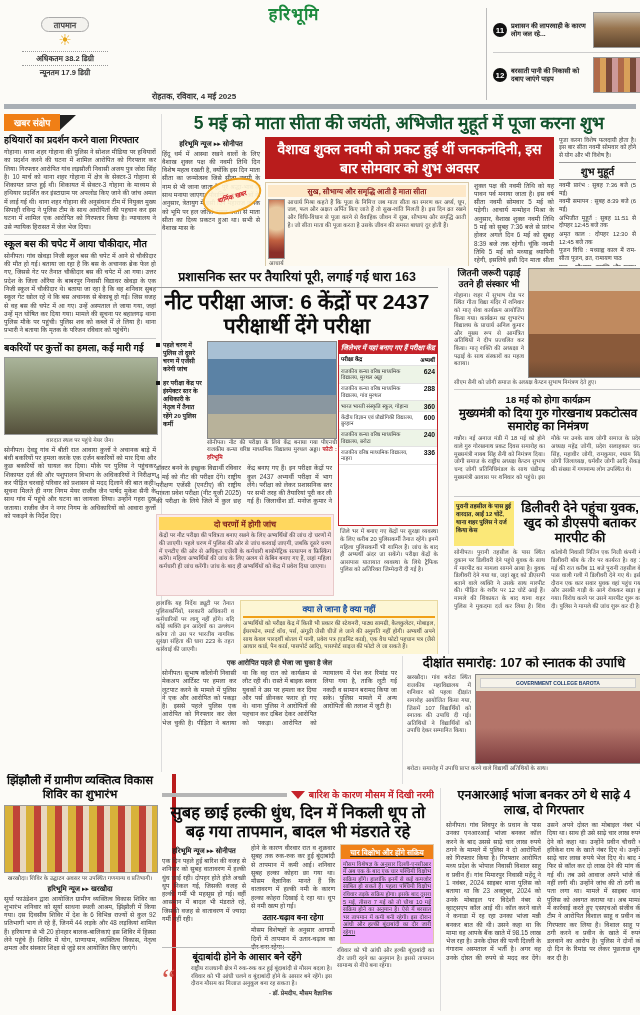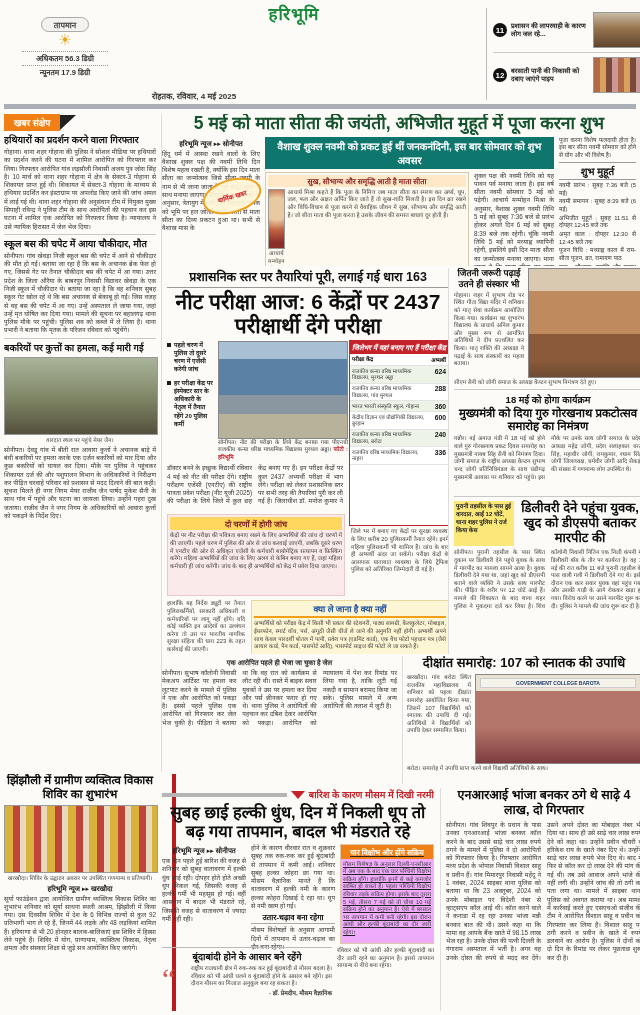--- a/index.html
+++ b/index.html
@@ -42,34 +42,34 @@
   .sb-cap{font-size:5.8px;color:#444;text-align:center;margin-bottom:2px;}
   
   .sita{left:162px;top:114px;width:474px;height:152px;}
   .sita-hl{font-size:17.5px;font-weight:bold;line-height:1.12;text-align:center;color:#14532d;max-height:42px;}
   .sita-row{display:flex;gap:5px;margin-top:3px;height:104px;}
   .sita-c1{flex:0 0 98px;position:relative;}
   .stamp{position:absolute;left:40px;top:42px;width:56px;height:30px;border:2px solid #f0a018;border-radius:50%;
          background:rgba(255,244,214,.92);color:#d2232a;font-size:6.5px;font-weight:bold;display:flex;
          align-items:center;justify-content:center;transform:rotate(-16deg);text-align:center;}
   .sita-mid{flex:0 0 288px;}
-  .band{background:#0f766e;color:#fff;font-size:10px;font-weight:bold;text-align:center;padding:2px 2px;}
+  .band{background:#b91c1c;color:#fff;font-size:14px;font-weight:bold;text-align:center;padding:2px 2px;}
   .midrow{display:flex;gap:5px;margin-top:3px;}
   .sita-box{flex:0 0 198px;border:1px solid #d8c9a8;background:#fdf9ef;padding:2px;}
   .sita-box-title{background:#fde8c8;color:#8a1f1f;font-size:7.4px;font-weight:bold;text-align:center;padding:1px 0;margin-bottom:2px;}
   .sita-box-row{display:flex;gap:3px;}
   .ph-mishra{flex:0 0 52px;height:58px;border:1px solid #999;
              background:radial-gradient(circle at 50% 32%,#e8c9a0 0 28%,#c06040 55%,#8a2f2a 85%);}
   .sita-c3{flex:0 0 80px;}
   .sita-right{flex:1;}
   .muh-title{font-size:10px;font-weight:bold;text-align:center;border-top:1px solid #999;border-bottom:1px solid #999;
              padding:1px 0;margin:2px 0;color:#111;}
   .muh-item{font-size:5.9px;line-height:1.3;color:#333;margin-bottom:1px;text-align:justify;}
   
-  .neet{left:167px;top:268px;width:282px;height:386px;}
+  .neet{left:156px;top:268px;width:282px;height:386px;}
   .neet-kick{font-size:12.5px;border-bottom:1px solid #999;padding-bottom:2px;}
   .neet-hl{font-size:21px;font-weight:bold;text-align:center;line-height:1.12;margin-top:2px;color:#0d0d0d;}
   .neet-row1{display:flex;gap:5px;margin-top:4px;}
   .bullets{flex:0 0 46px;}
   .blt{display:flex;gap:3px;font-size:6.2px;font-weight:bold;line-height:1.3;color:#222;margin-bottom:6px;}
   .sq{flex:0 0 4px;height:4px;background:#1a1a1a;margin-top:2px;}
   .neet-photo-col{flex:0 0 128px;}
   .ph-gate{width:128px;height:96px;border:1px solid #888;
            background:linear-gradient(180deg,#a8c0d4 0 18%,#5b82a5 18% 55%,#8a97a0 55% 75%,#b8b29a 75% 100%);}
   .neet-cap{font-size:5.7px;line-height:1.3;color:#333;text-align:justify;}
@@ -147,21 +147,21 @@
   .nri-body{column-count:2;column-gap:6px;height:186px;margin-top:3px;}
 </style>
 </head>
 <body>
 
 <div class="page">
 
   <div class="abs temp-box">
     <div><span class="temp-badge">तापमान</span></div>
     <div class="sun">☀</div>
-    <div class="temp-line">अधिकतम 56.3 डिग्री</div>
+    <div class="temp-line">अधिकतम 38.2 डिग्री</div>
     <div class="temp-line">न्यूनतम 17.9 डिग्री</div>
   </div>
 
   <div class="abs brand">
     <div class="brand-top">हरिभूमि</div>
   </div>
   <div class="dateline">रोहतक, रविवार, 4 मई 2025</div>
 
   <div class="abs teasers">
     <div class="teaser">

